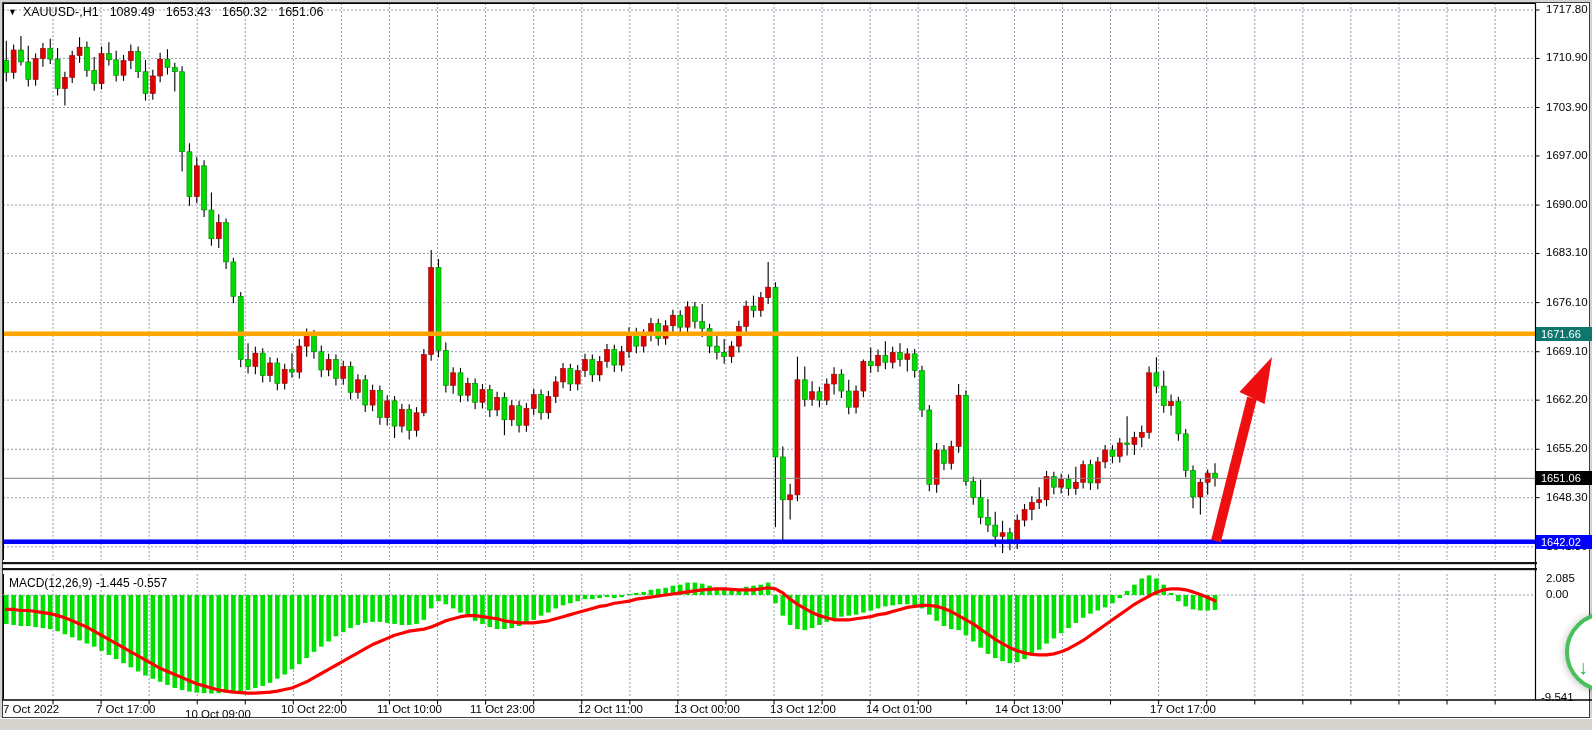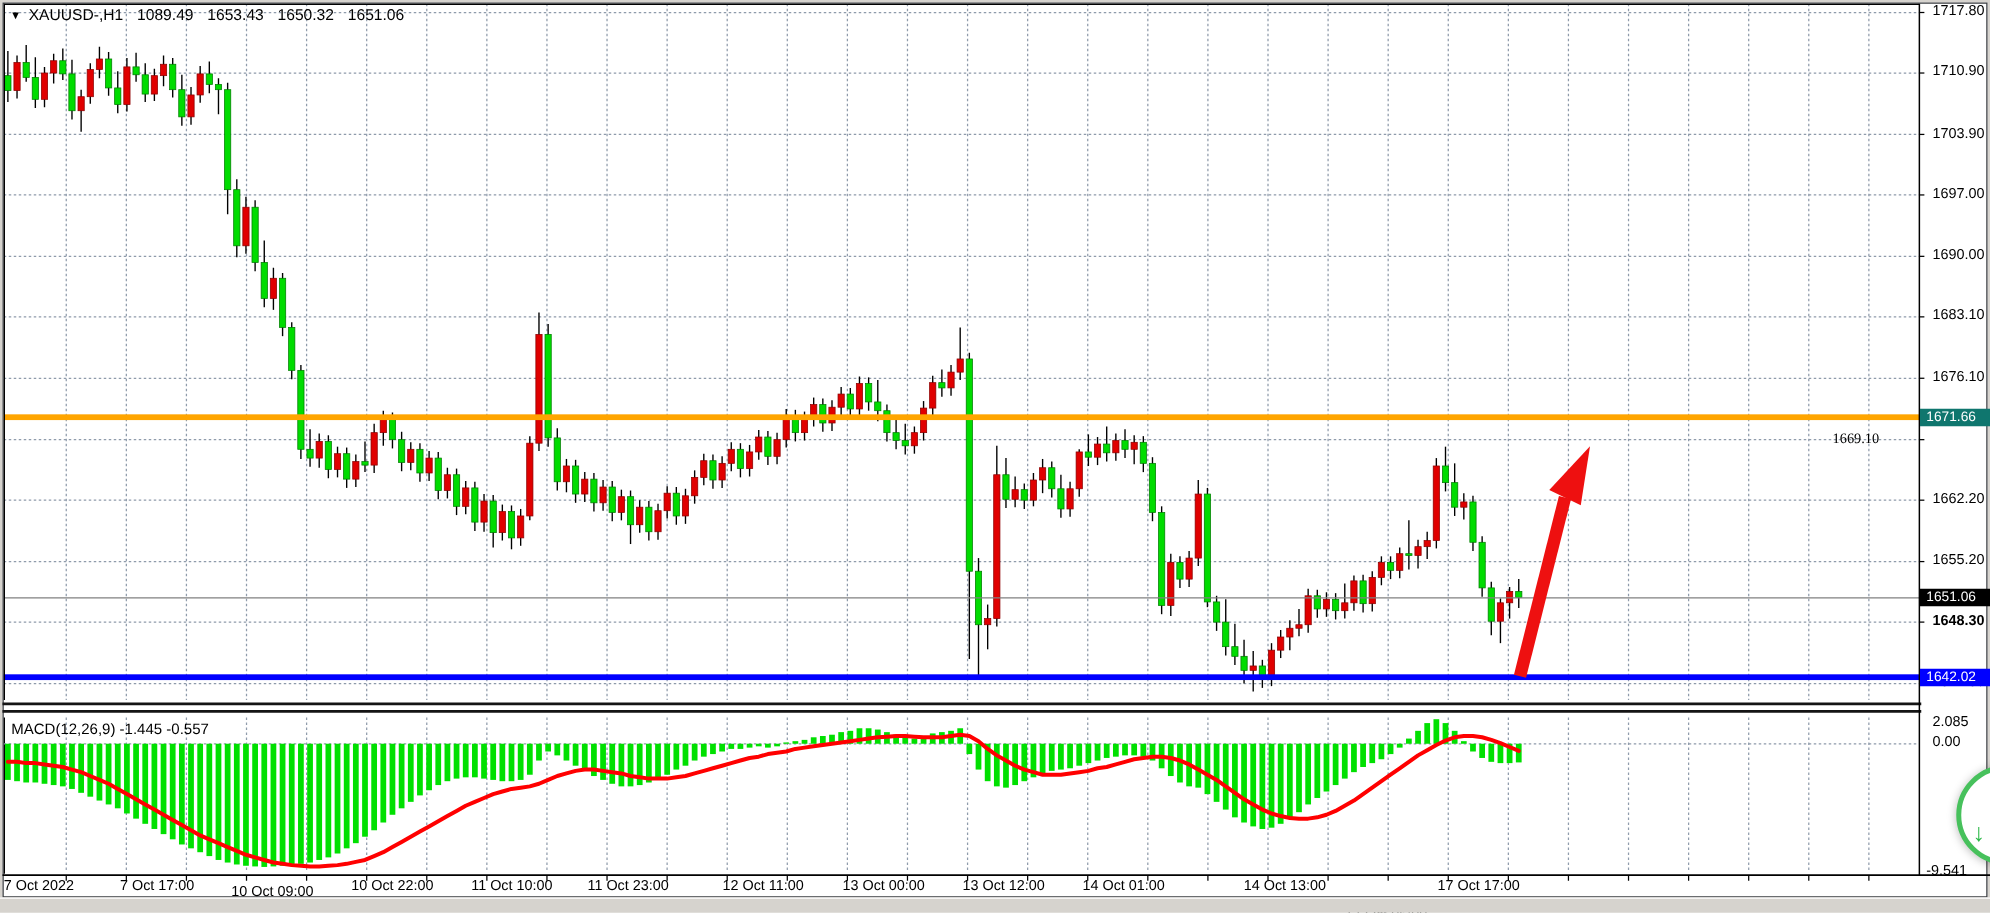--- a/index.html
+++ b/index.html
@@ -701,24 +701,24 @@
 
 <div class="strip"></div>
 
 <div class="lbl" style="left: 1546px; top: 3px;">1717.80</div>
 <div class="lbl" style="left: 1546px; top: 51.4173px;">1710.90</div>
 <div class="lbl" style="left: 1546px; top: 100.536px;">1703.90</div>
 <div class="lbl" style="left: 1546px; top: 148.954px;">1697.00</div>
 <div class="lbl" style="left: 1546px; top: 198.073px;">1690.00</div>
 <div class="lbl" style="left: 1546px; top: 246.49px;">1683.10</div>
 <div class="lbl" style="left: 1546px; top: 295.609px;">1676.10</div>
-<div class="lbl" style="left: 1466px; top: 344.728px; font-family: Liberation Serif, serif;">1669.10</div>
+<div class="lbl" style="left: 1546px; top: 344.728px;">1669.10</div>
 <div class="lbl" style="left: 1546px; top: 393.145px;">1662.20</div>
 <div class="lbl" style="left: 1546px; top: 442.264px;">1655.20</div>
-<div class="lbl" style="left: 1546px; top: 490.682px; font-weight: bold;">1648.30</div>
+<div class="lbl" style="left: 1546px; top: 490.682px;">1648.30</div>
 <div class="lbl" style="left: 1546px; top: 539.801px;">1641.30</div>
 <div class="lbl" style="left: 3px; top: 703px;">7 Oct 2022</div>
 <div class="lbl" style="left: 96px; top: 703px;">7 Oct 17:00</div>
 <div class="lbl" style="left: 185px; top: 708px;">10 Oct 09:00</div>
 <div class="lbl" style="left: 281px; top: 703px;">10 Oct 22:00</div>
 <div class="lbl" style="left: 377px; top: 703px;">11 Oct 10:00</div>
 <div class="lbl" style="left: 470px; top: 703px;">11 Oct 23:00</div>
 <div class="lbl" style="left: 578px; top: 703px;">12 Oct 11:00</div>
 <div class="lbl" style="left: 674px; top: 703px;">13 Oct 00:00</div>
 <div class="lbl" style="left: 770px; top: 703px;">13 Oct 12:00</div>

